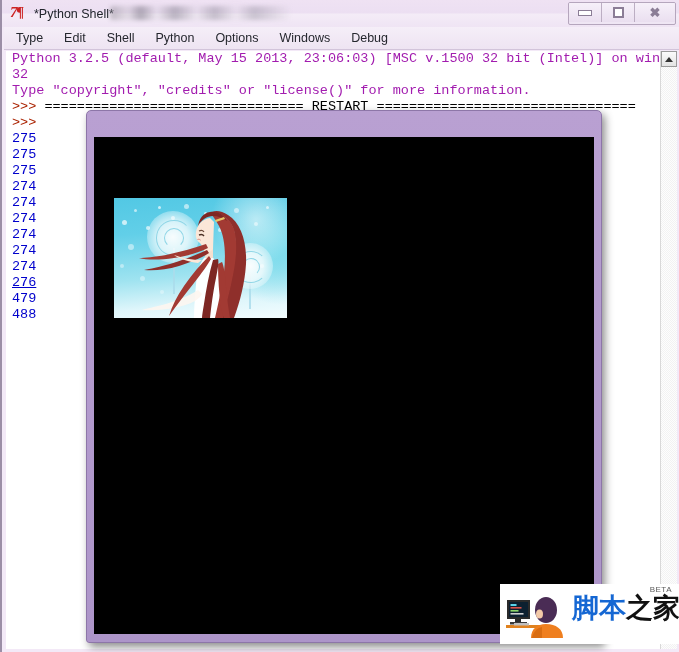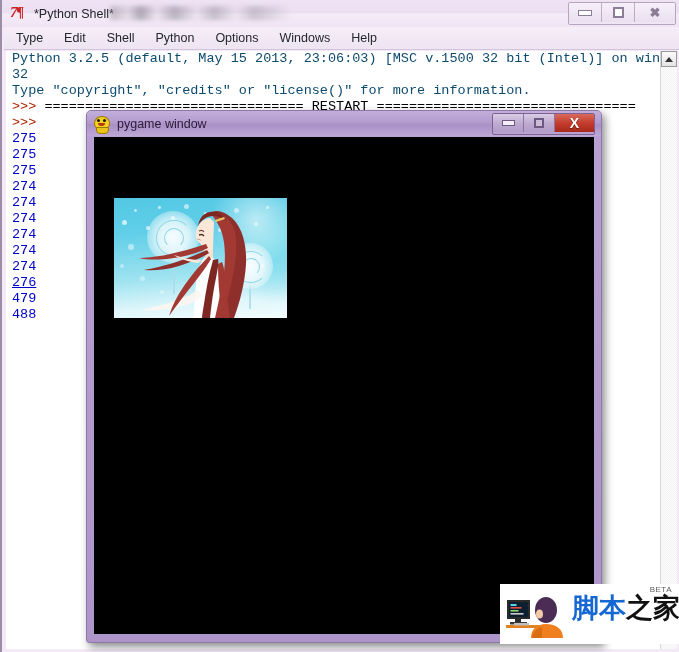--- a/index.html
+++ b/index.html
@@ -134,21 +134,21 @@
     font-family: "Liberation Mono", monospace;
     font-size: 13.5px;
   }
 
   .shell-line {
     position: absolute;
     left: 6px;
     white-space: pre;
     line-height: 16px;
     height: 16px;
-    color: #0c4a6e;
+    color: #a21caf;
   }
   .shell-line.out   { color: #0000cc; }
   .shell-line.prompt{ color: #aa2200; }
   .shell-line.restart { color: #000000; letter-spacing: 0px; }
 
   
   #idle-scrollbar {
     position: absolute;
     right: 2px; top: 51px;
     width: 17px; height: 598px;
@@ -390,21 +390,21 @@
       </div>
     </div>
 
     <div id="idle-menubar">
       <span class="menu-item">Type</span>
       <span class="menu-item">Edit</span>
       <span class="menu-item">Shell</span>
       <span class="menu-item">Python</span>
       <span class="menu-item">Options</span>
       <span class="menu-item">Windows</span>
-      <span class="menu-item">Help</span>
+      <span class="menu-item">Debug</span>
     </div>
 
     <div id="idle-textarea">
         <div class="shell-line " style="top: 0px;">Python 3.2.5 (default, May 15 2013, 23:06:03) [MSC v.1500 32 bit (Intel)] on win</div>
         <div class="shell-line " style="top: 16px;">32</div>
         <div class="shell-line " style="top: 32px;">Type "copyright", "credits" or "license()" for more information.</div>
         <div class="shell-line restart" style="top: 48px;"><span style="color: rgb(170, 34, 0);">&gt;&gt;&gt; </span><span>================================ RESTART ================================</span></div>
         <div class="shell-line prompt" style="top: 64px;">&gt;&gt;&gt; </div>
         <div class="shell-line out" style="top: 80px;">275</div>
         <div class="shell-line out" style="top: 96px;">275</div>
@@ -422,44 +422,20 @@
 
     <div id="idle-scrollbar">
       <div id="sb-up">
         <span class="arrow-up"></span>
       </div>
     </div>
   </div>
 
   <div id="pygame-window">
 
-    <div id="pygame-titlebar">
-      <div id="pygame-title-row">
-        <span class="pygame-icon">
-          <span class="head"></span>
-          <span class="eye-l"></span>
-          <span class="eye-r"></span>
-          <span class="mouth"></span>
-          <span class="body"></span>
-        </span>
-        <span id="pygame-title-text">pygame window</span>
-      </div>
-
-      <div id="pygame-winbtns">
-        <div class="pbtn">
-          <span class="pglyph-min"></span>
-        </div>
-        <div class="pbtn">
-          <span class="pglyph-max"></span>
-        </div>
-        <div class="pbtn close">
-          <span class="pglyph-close">X</span>
-        </div>
-      </div>
-    </div>
 
     <div id="pygame-canvas">
 
       <div id="anime-image">
 
         <span class="bokeh" style="left:8px;  top:22px;  width:5px;  height:5px;  opacity:.8"></span>
         <span class="bokeh" style="left:20px; top:11px;  width:3px;  height:3px;  opacity:.7"></span>
         <span class="bokeh" style="left:32px; top:28px;  width:4px;  height:4px;  opacity:.75"></span>
         <span class="bokeh" style="left:14px; top:46px;  width:6px;  height:6px;  opacity:.55"></span>
         <span class="bokeh" style="left:44px; top:8px;   width:3px;  height:3px;  opacity:.8"></span>

